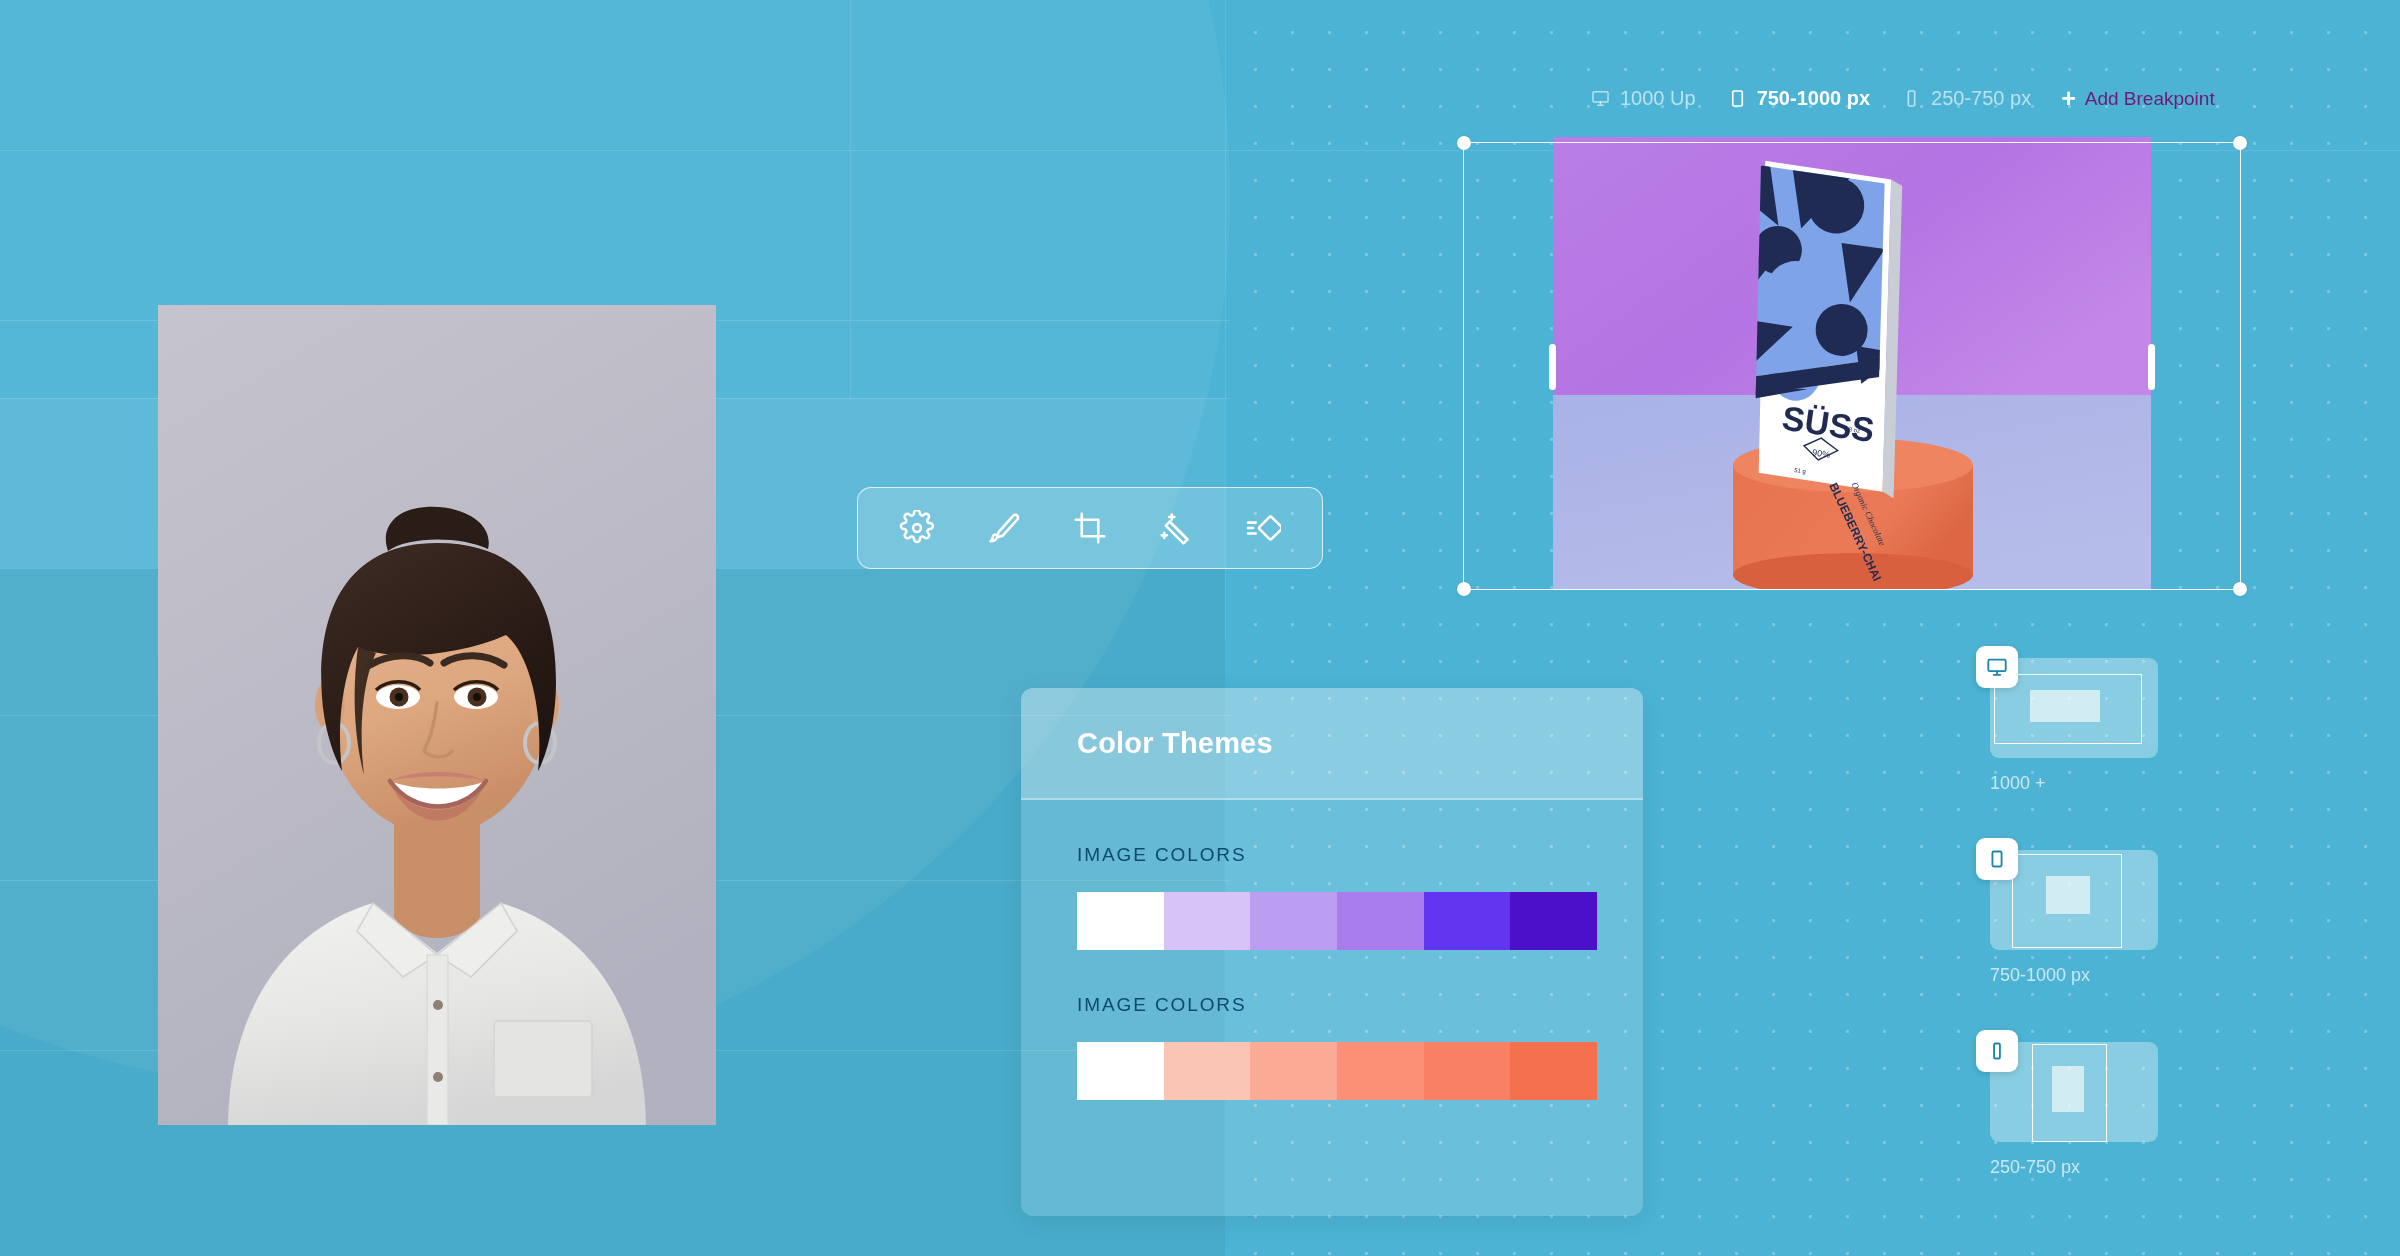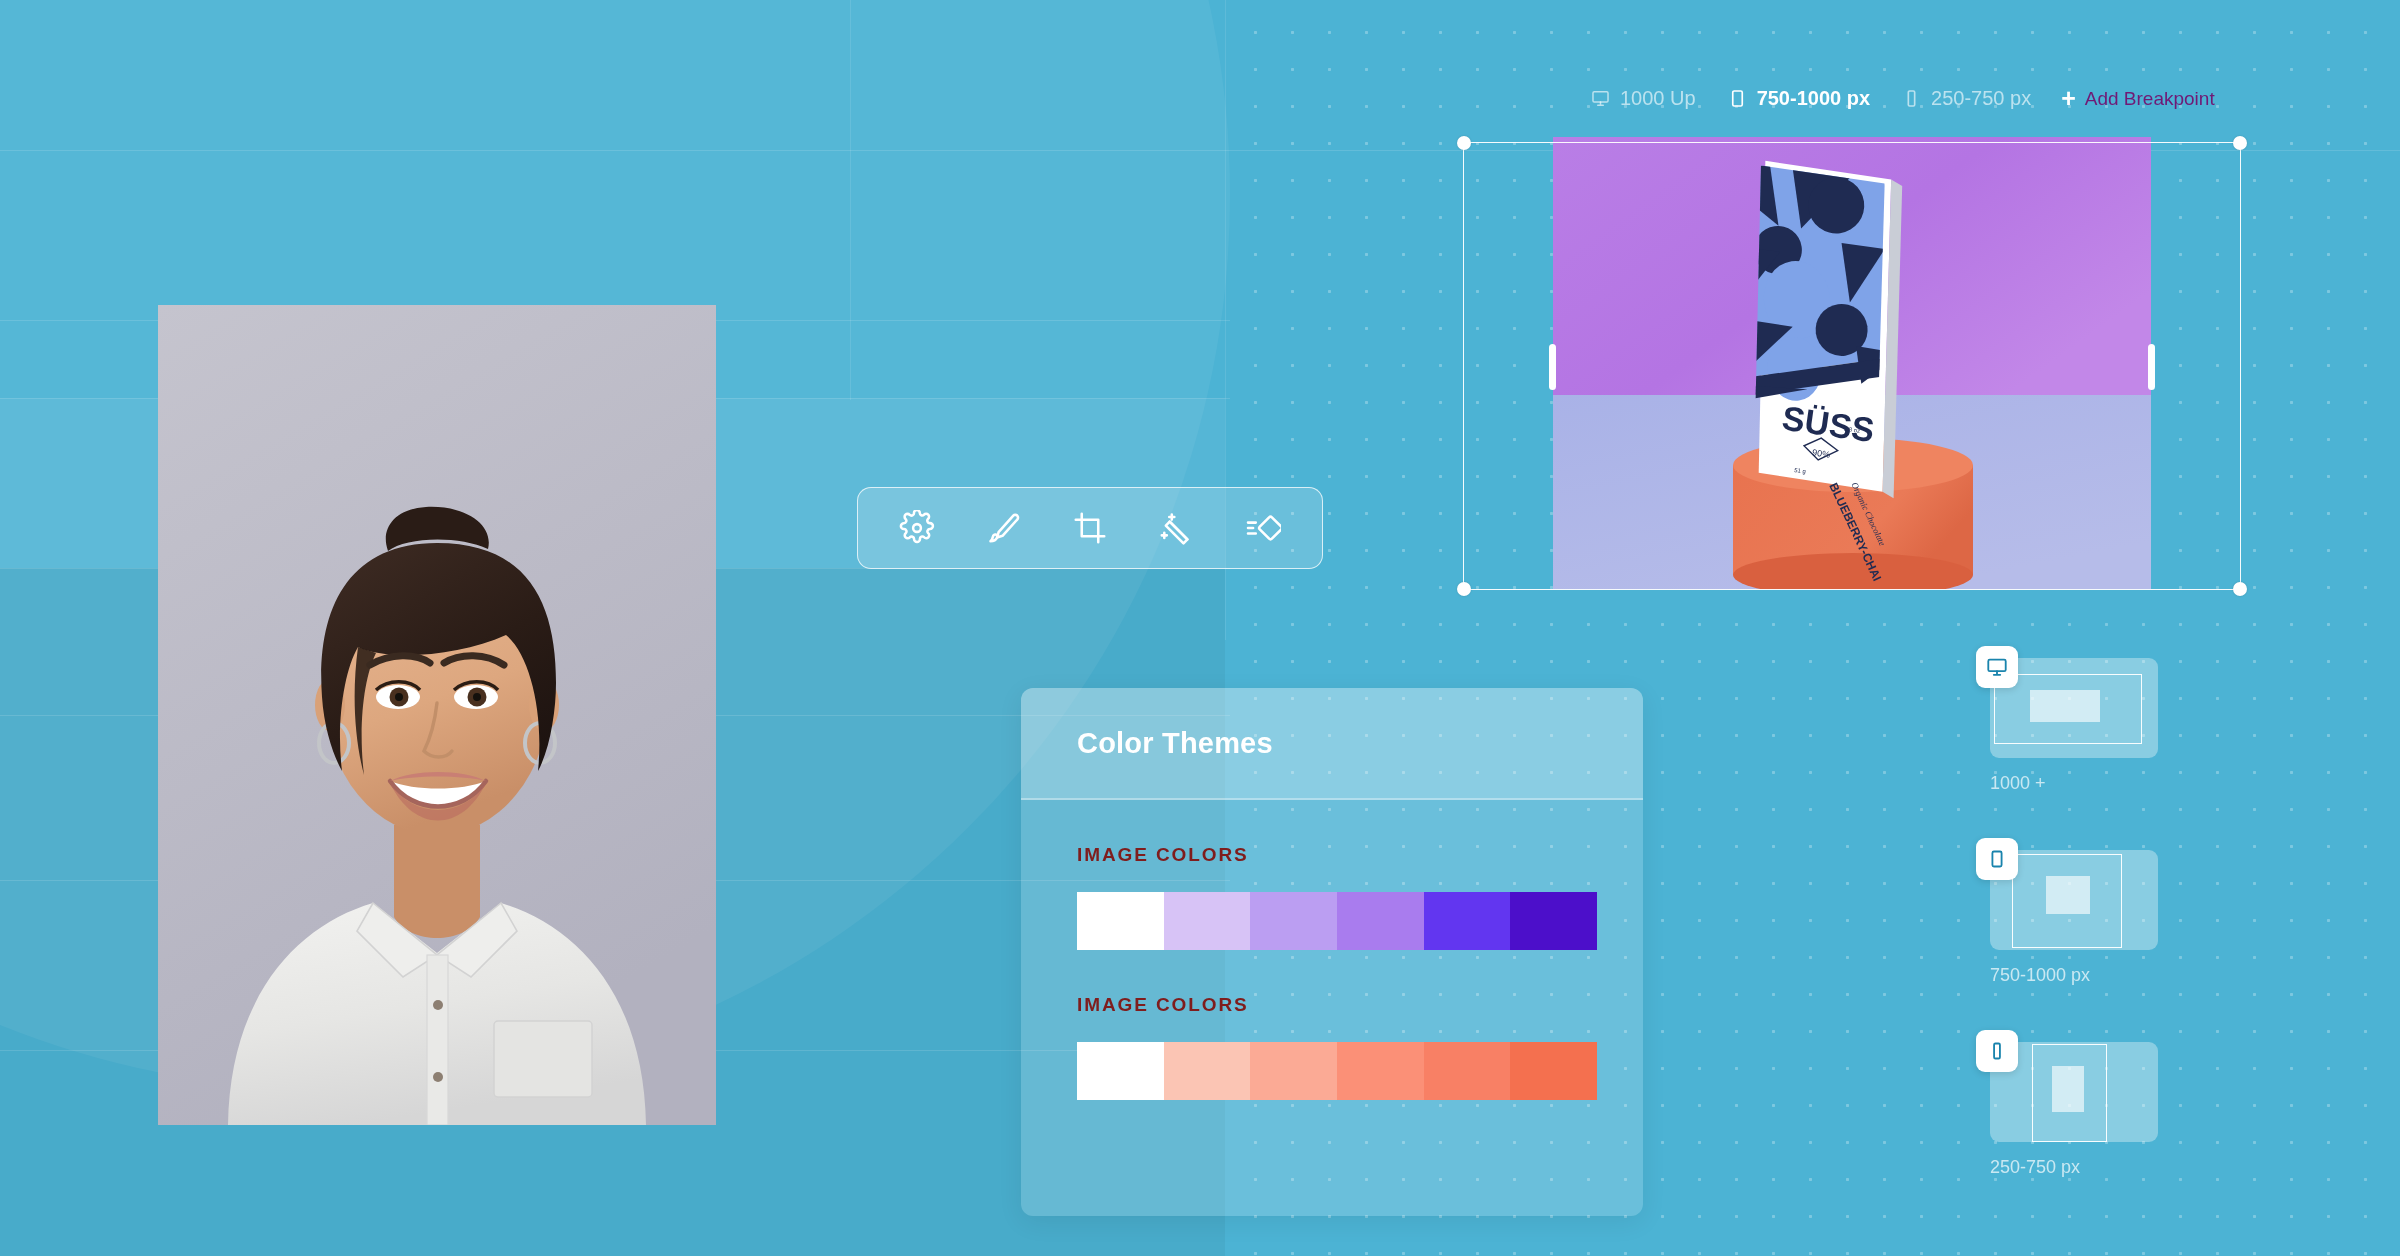--- a/index.html
+++ b/index.html
@@ -222,25 +222,24 @@
   }
   .themes-title {
     color: #ffffff;
     font-size: 29px;
     font-weight: bold;
     letter-spacing: 0.2px;
   }
   .themes-body { padding: 44px 56px 0 56px; }
   .swatch-group { margin-bottom: 44px; }
   .swatch-label {
-    color: #7f1d1d;
+    color: #0c4a6e;
     font-size: 19px;
     letter-spacing: 1.9px;
     margin-bottom: 26px;
-    font-weight: bold;
   }
   .swatch-row {
     display: flex;
     width: 520px;
     height: 58px;
     overflow: hidden;
   }
   .swatch { flex: 1 1 0; height: 100%; cursor: pointer; }
 
   

